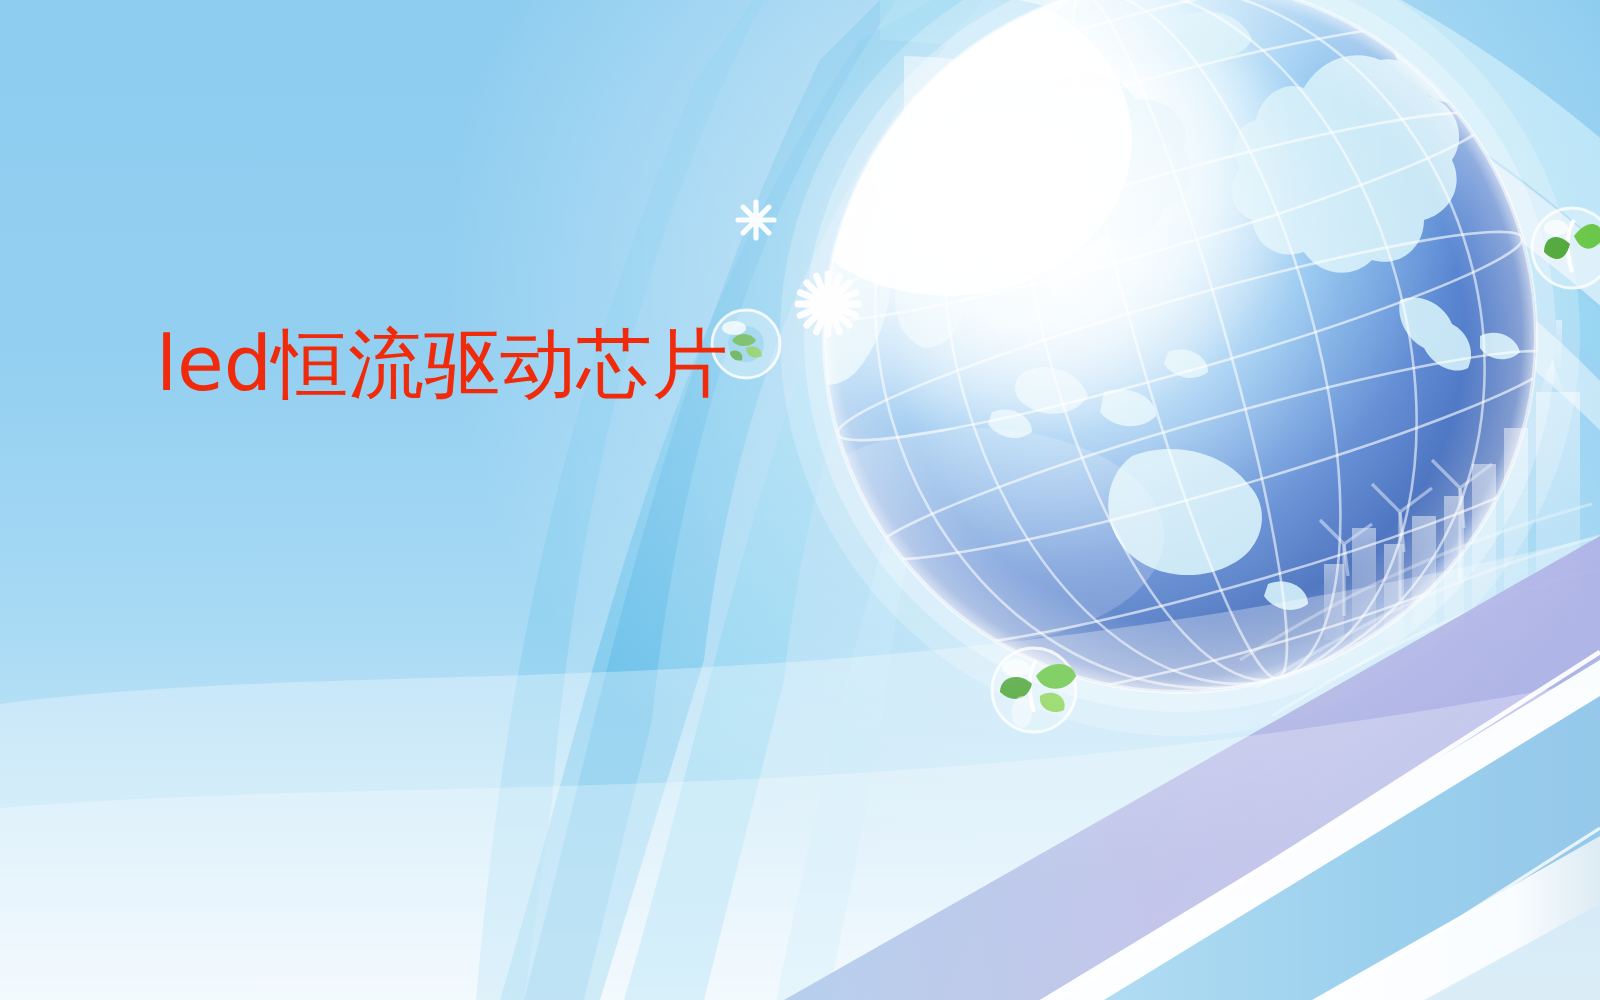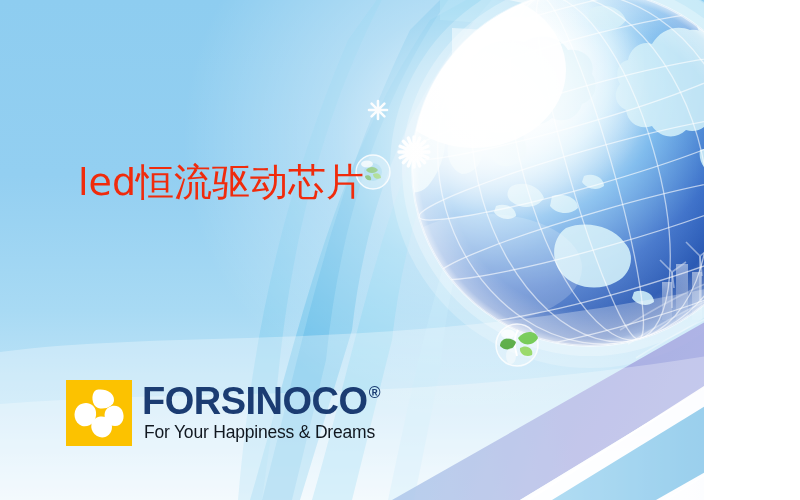--- a/index.html
+++ b/index.html
@@ -6,21 +6,21 @@
     margin: 0;
     padding: 0;
     background: #ffffff;
   }
   body {
     font-family: "Liberation Sans", sans-serif;
   }
 
   #banner {
     position: relative;
-    width: 704px;
+    width: 800px;
     height: 500px;
     overflow: hidden;
     background: #8fcdef;
   }
 
   
   .layer { position: absolute; inset: 0; }
 
   
   .bg-base {
@@ -380,42 +380,14 @@
       </g>
     </svg>
   </div>
 
   <div class="layer bg-glow"></div>
 
   <div class="headline">
     <div class="headline-line l1">led恒流驱动芯片</div>
   </div>
 
-  <div class="logo">
-    <div class="logo-mark">
-      <svg viewBox="0 0 66 66" xmlns="http://www.w3.org/2000/svg">
-        <rect x="0" y="0" width="66" height="66" fill="#fcc200"></rect>
-        <g fill="#ffffff">
-
-          <path d="M 30 10 C 40 8 48 13 48 20 C 48 26 40 30 32 28
-                   C 26 26 24 14 30 10 Z"></path>
-
-          <path d="M 12 26 C 20 20 29 24 30 32 C 31 41 24 48 16 46
-                   C 8 43 6 32 12 26 Z"></path>
-
-          <path d="M 56 30 C 60 38 56 46 49 46 C 42 46 37 39 39 32
-                   C 41 25 52 23 56 30 Z"></path>
-
-          <path d="M 30 38 C 38 34 46 39 46 47 C 46 55 38 60 31 56
-                   C 24 52 23 42 30 38 Z"></path>
-        </g>
-      </svg>
-    </div>
-    <div class="logo-text">
-      <div class="logo-word">
-        <span>FORSINOCO</span>
-        <span class="logo-reg">®</span>
-      </div>
-      <div class="logo-tagline">For Your Happiness &amp; Dreams</div>
-    </div>
-  </div>
 
 </div>
 
 </body></html>

